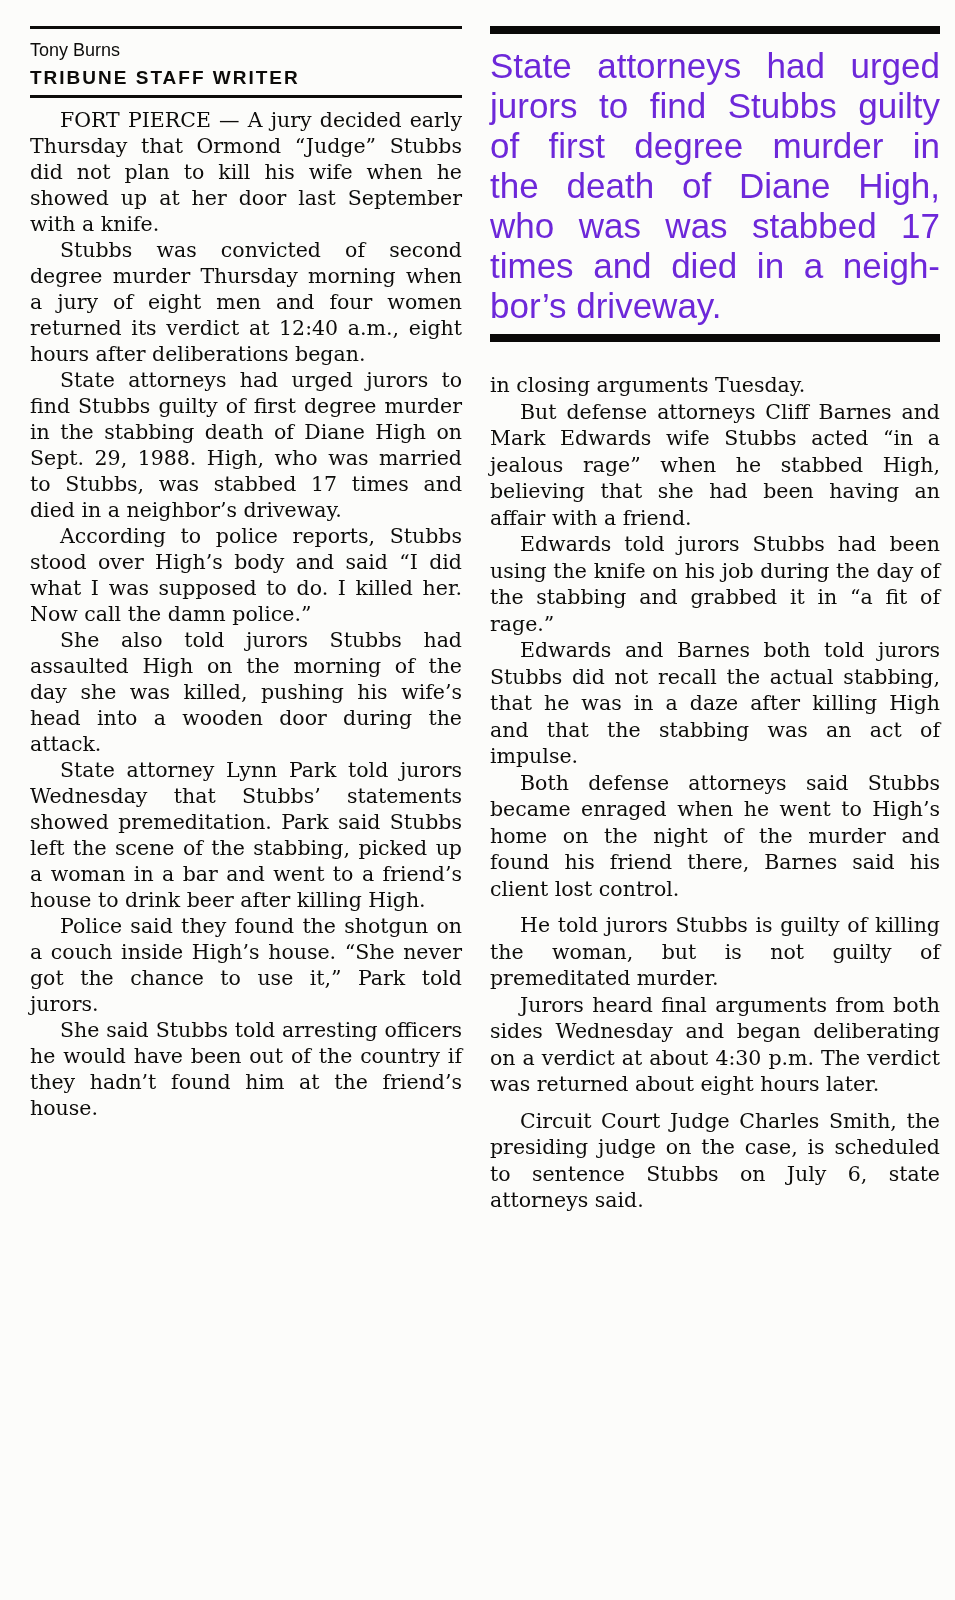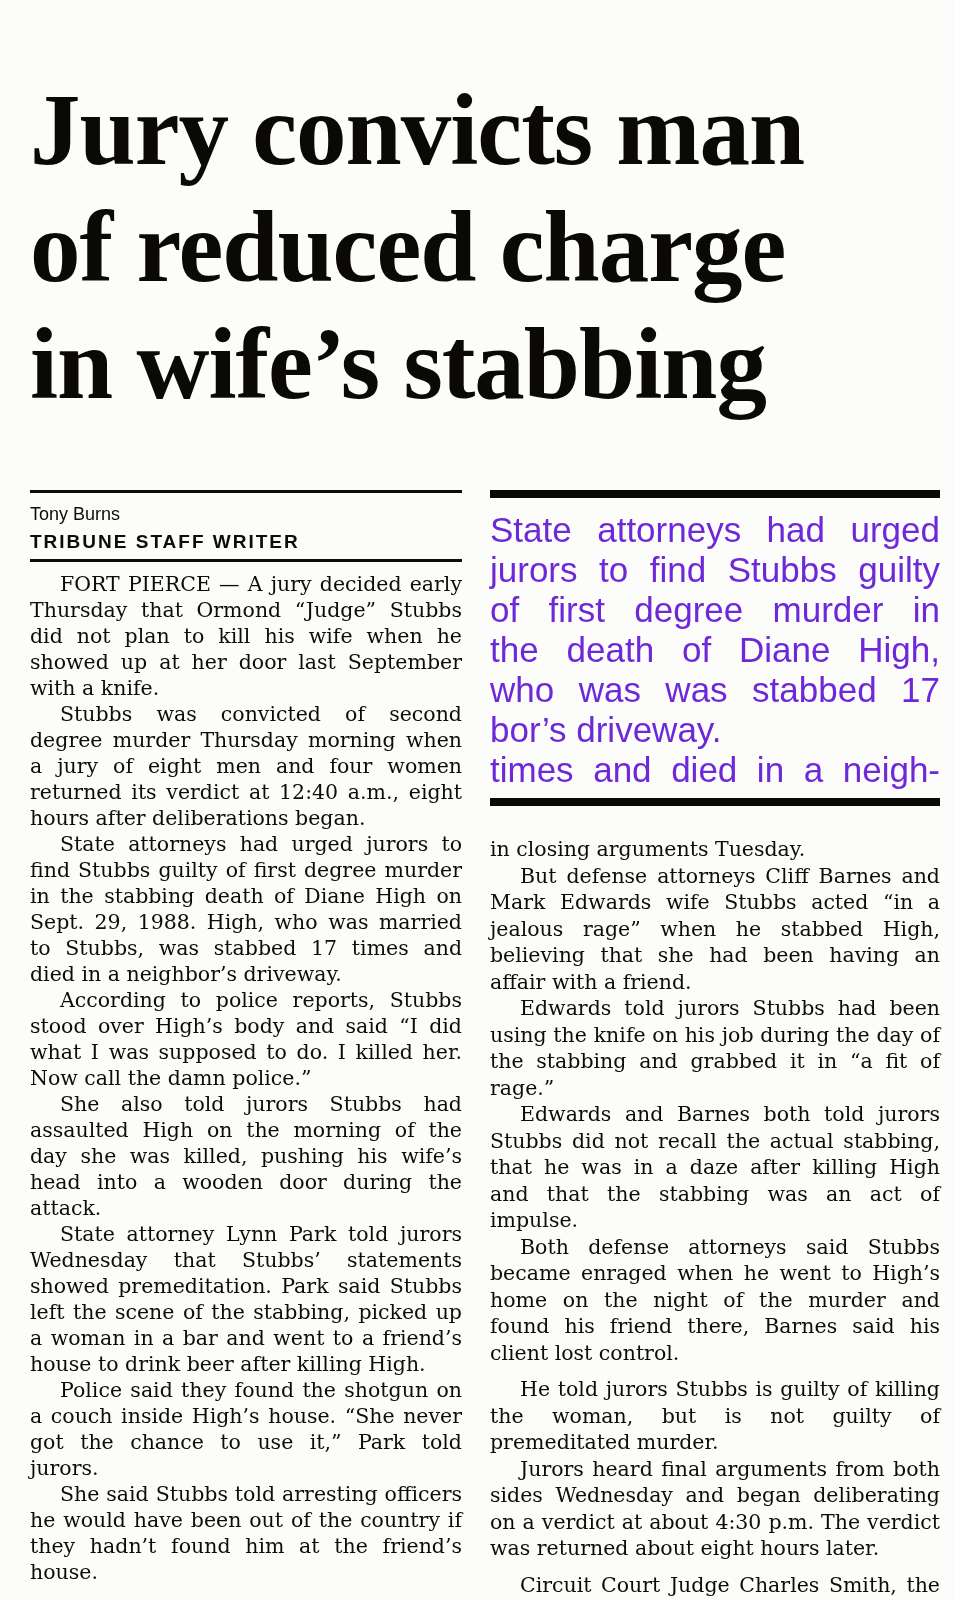--- a/index.html
+++ b/index.html
@@ -88,23 +88,20 @@
     text-align-last: justify;
   }
   .pq-line.last { text-align-last: left; }
   .pq-bottom-space { margin-bottom: 30px; }
 </style>
 </head>
 <body>
 
 <div class="page">
 
-  <h1 class="headline">Jury convicts man
-of reduced charge
-in wife’s stabbing</h1>
 
   <div class="columns">
 
     <div class="col-left">
 
       <div class="byline-block">
         <div class="rule-thin"></div>
         <div class="byline-author">Tony Burns</div>
         <div class="byline-role">TRIBUNE STAFF WRITER</div>
         <div class="rule-thin"></div>
@@ -126,22 +123,22 @@
     <div class="col-right">
 
       <div class="pull-quote-block pq-bottom-space">
         <div class="rule-thick"></div>
         <div class="pull-quote">
           <div class="pq-line">State attorneys had urged</div>
           <div class="pq-line">jurors to find Stubbs guilty</div>
           <div class="pq-line">of first degree murder in</div>
           <div class="pq-line">the death of Diane High,</div>
           <div class="pq-line">who was was stabbed 17</div>
+          <div class="pq-line">times and died in a neigh-</div>
           <div class="pq-line last">bor’s driveway.</div>
-          <div class="pq-line">times and died in a neigh-</div>
         </div>
         <div class="rule-thick"></div>
       </div>
 
       <div class="body-text">
         <p class="continuation">in closing arguments Tuesday.</p>
         <p>But defense attorneys Cliff Barnes and Mark Edwards wife Stubbs acted “in a jealous rage” when he stabbed High, believing that she had been having an affair with a friend.</p>
         <p>Edwards told jurors Stubbs had been using the knife on his job during the day of the stabbing and grabbed it in “a fit of rage.”</p>
         <p>Edwards and Barnes both told jurors Stubbs did not recall the actual stabbing, that he was in a daze after killing High and that the stabbing was an act of impulse.</p>
         <p>Both defense attorneys said Stubbs became enraged when he went to High’s home on the night of the murder and found his friend there, Barnes said his client lost control.</p>

